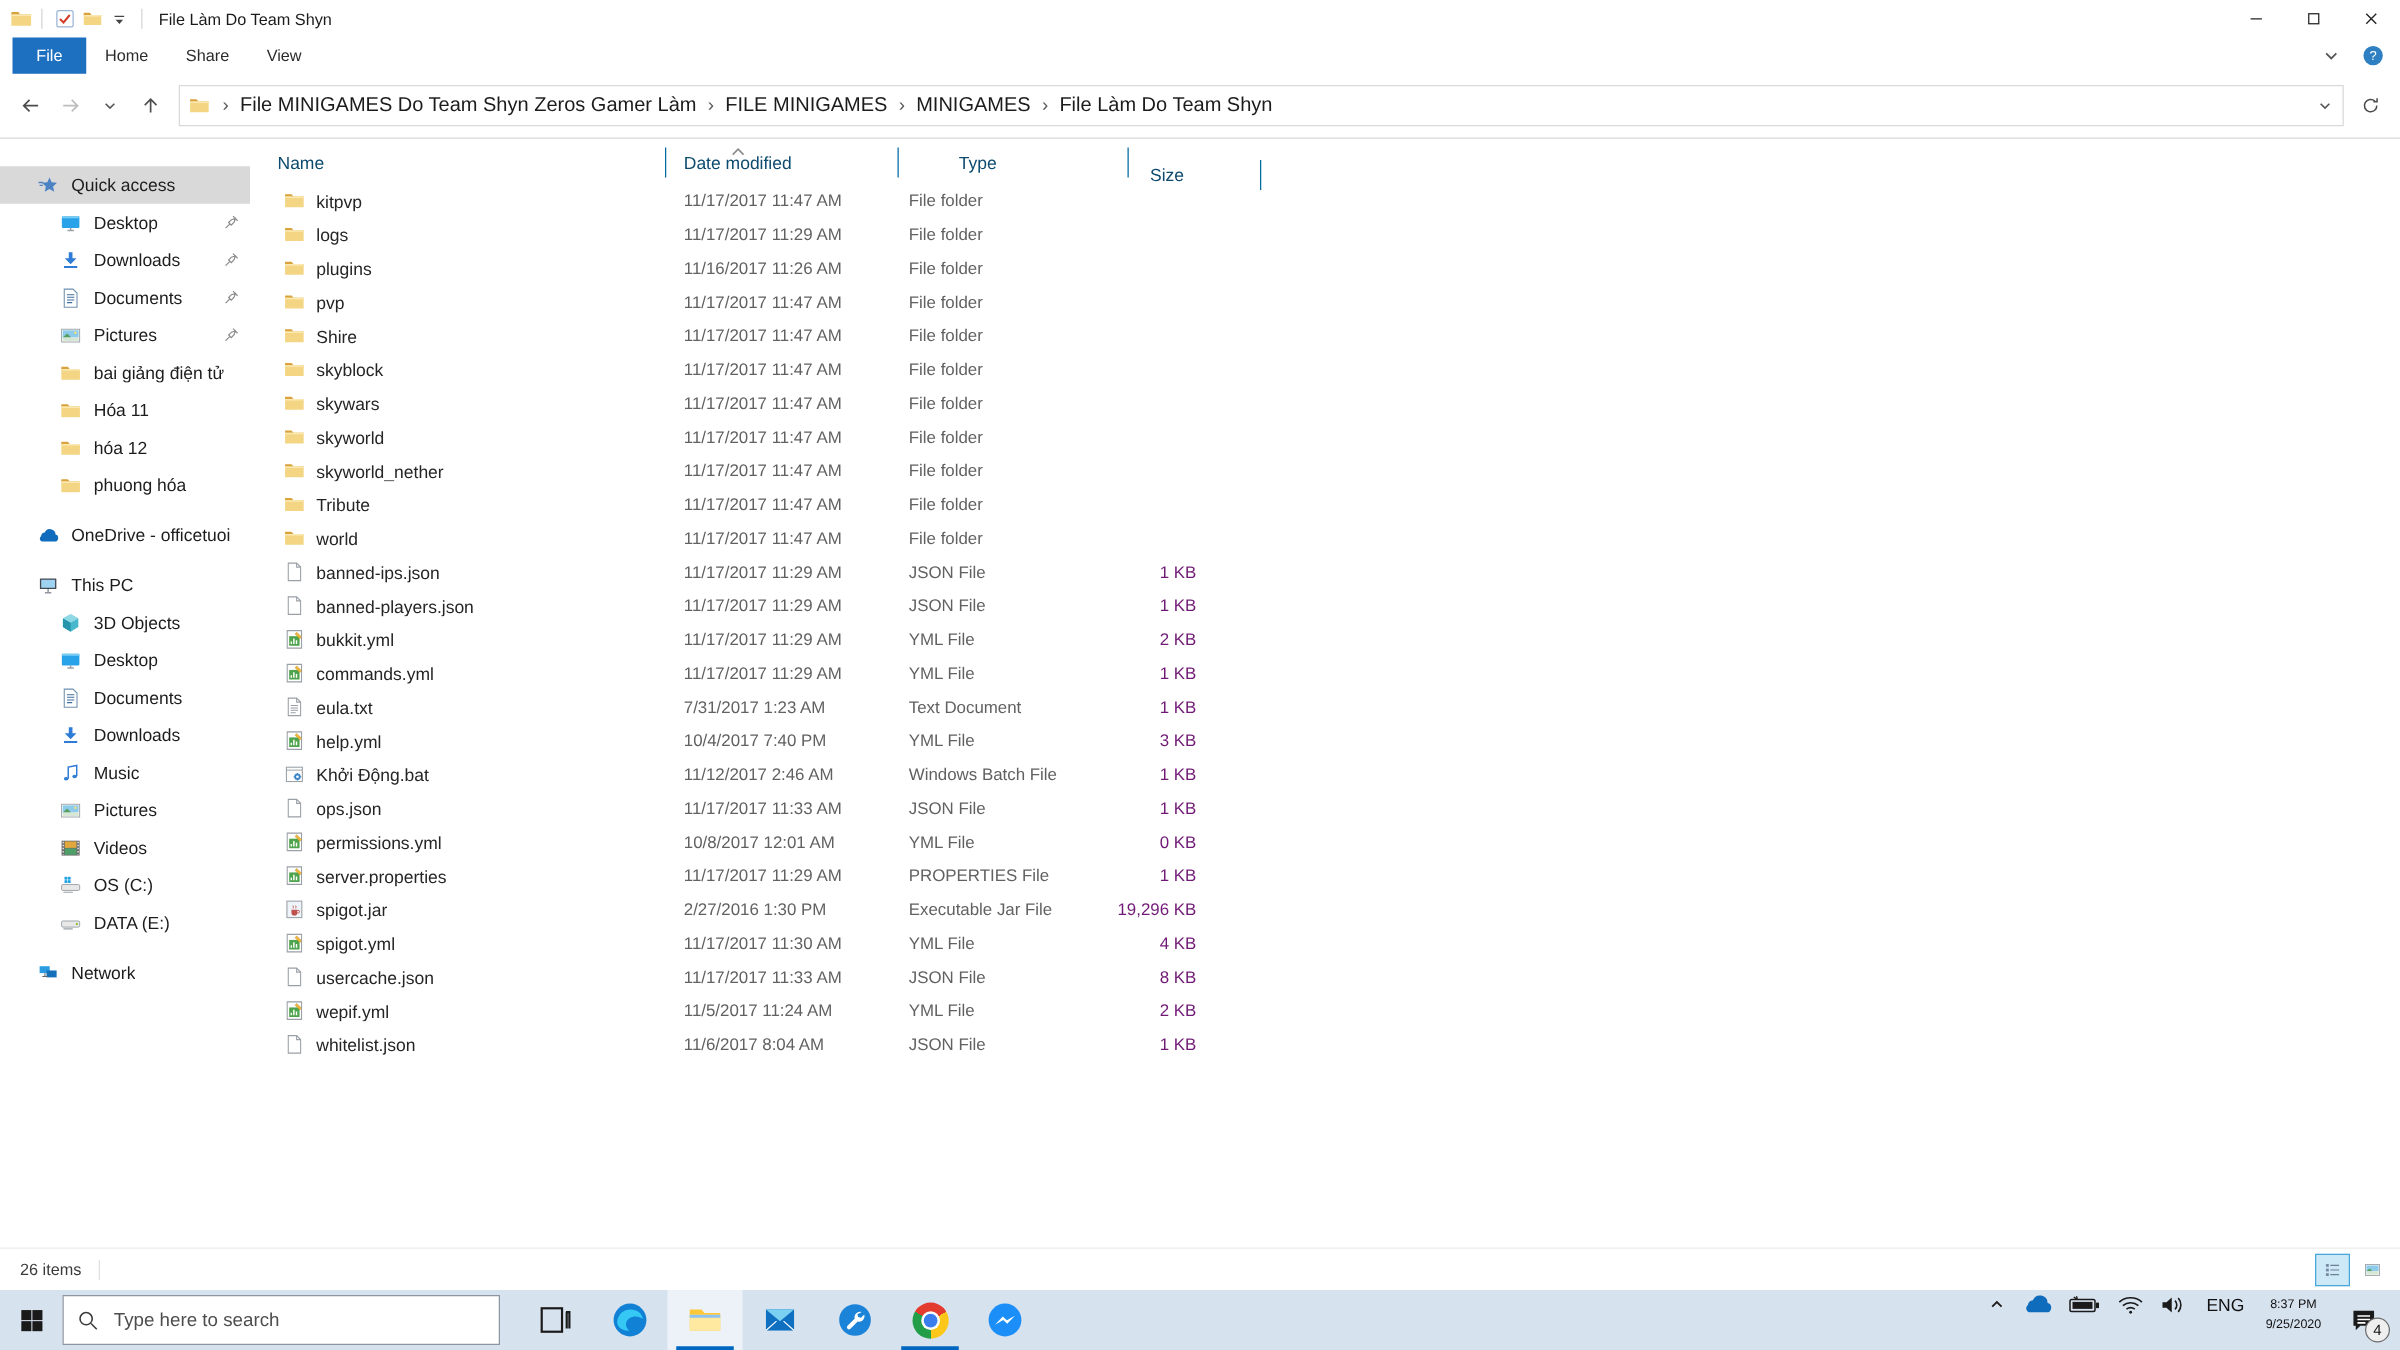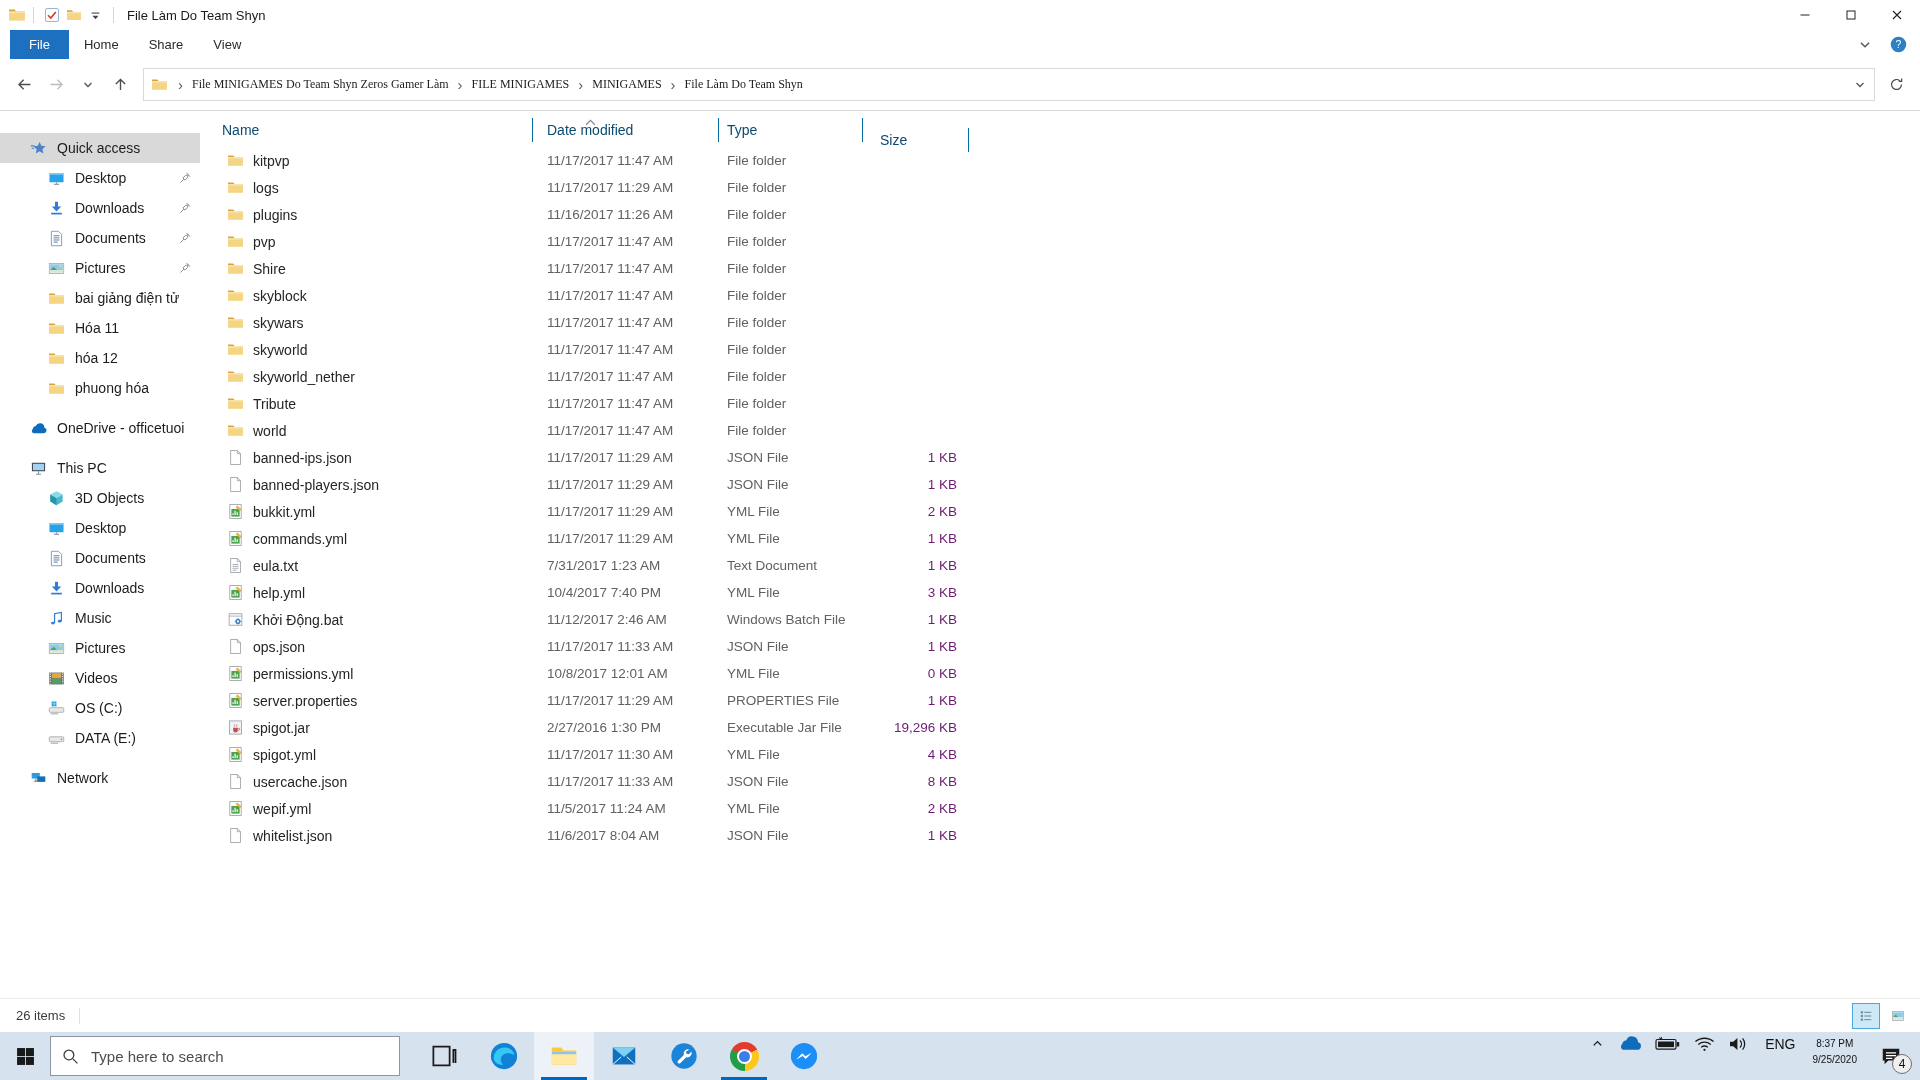--- a/index.html
+++ b/index.html
@@ -32,21 +32,21 @@
 
   
   .navbar{height:51px;display:flex;align-items:center;padding:0 9px;border-bottom:1px solid #d9d9d9;gap:2px;flex-shrink:0;}
   .nav-btn{width:30px;height:30px;display:flex;align-items:center;justify-content:center;border:none;background:none;flex-shrink:0;}
   .nav-btn svg{width:17px;height:17px;}
   .nav-btn.small svg{width:12px;height:12px;}
   .addressbox{flex:1;height:31px;border:1px solid #d9d9d9;display:flex;align-items:center;margin:0 4px 0 6px;background:#fff;min-width:0;}
   .addr-folder{width:17px;height:17px;margin:0 4px 0 7px;flex-shrink:0;}
   .addr-folder svg{width:100%;height:100%;}
   .crumbs{display:flex;align-items:center;min-width:0;overflow:hidden;flex:1;}
-  .crumb{font-size:12px;color:#1c1c1c;white-space:nowrap;padding:4px 3px;background:none;border:none;font-family:Liberation Serif, serif;}
+  .crumb{font-size:16px;color:#1c1c1c;white-space:nowrap;padding:4px 3px;background:none;border:none;}
   .crumb-sep{font-size:15px;color:#5a5a5a;padding:0 6px;white-space:pre;}
   .addr-drop{margin-left:auto;width:28px;height:100%;display:flex;align-items:center;justify-content:center;border:none;background:none;flex-shrink:0;}
   .addr-drop svg{width:12px;height:12px;}
   .refresh-btn{width:30px;height:30px;display:flex;align-items:center;justify-content:center;border:none;background:none;flex-shrink:0;}
   .refresh-btn svg{width:15px;height:15px;}
   .searchbox{width:438px;height:31px;border:1px solid #d9d9d9;display:flex;align-items:center;padding:0 9px;gap:8px;background:#fff;margin-left:8px;flex-shrink:0;}
   .searchbox svg{width:14px;height:14px;flex-shrink:0;}
   .searchbox input{border:none;outline:none;flex:1;font-size:13.5px;font-family:"Liberation Sans",sans-serif;color:#1a1a1a;background:transparent;}
   .searchbox input::placeholder{color:#9b9b9b;opacity:1;}
 
@@ -492,21 +492,21 @@
           </div>
         </aside>
 
       <section class="filearea">
         <div class="colheaders" id="colheaders">
           <span class="sort-caret"><svg viewBox="0 0 12 8" fill="none" stroke="#8a8a8a" stroke-width="1.2">
                 <path d="M2 6l4-4 4 4"></path>
               </svg></span>
         <div class="colh" style="width: 311px; padding-left: 0px;">Name</div>
             <div class="colh" style="width: 186px; padding-left: 14px;">Date modified</div>
-            <div class="colh" style="width: 144px; padding-left: 8px;">Type</div>
+            <div class="colh" style="width: 144px; padding-left: 8px; margin-left: 40px;">Type</div>
             <div class="colh" style="width: 106px; padding-left: 17px; margin-top: 20px;">Size</div>
           </div>
         <div class="rows" id="rows">
             <div class="file-row">
               <div class="cell-name">
                 <span class="fi">
                   <svg viewBox="0 0 16 16">
                     <path d="M1 3.2h4.9l1.4 1.7H15v1H1z" fill="#d9a23c"></path>
                     <path d="M1 4.9h14v8.1H1z" fill="#f4d583"></path>
                     <path d="M1 4.9h14v1.2H1z" fill="#fbe9b4"></path>

